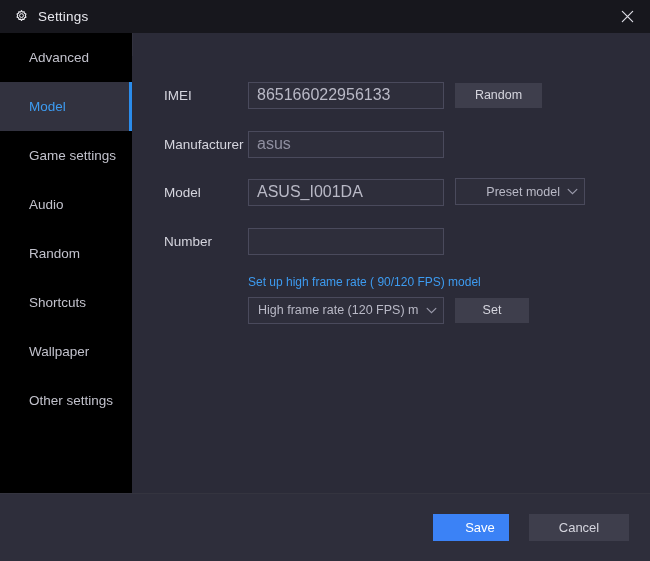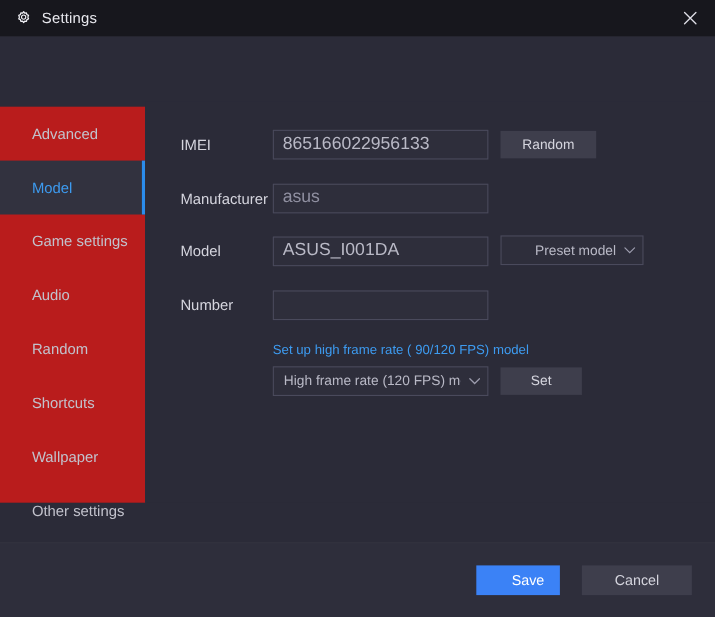--- a/index.html
+++ b/index.html
@@ -14,21 +14,20 @@
     overflow: hidden;
   }
   .window {
     position: relative;
     width: 650px;
     height: 561px;
     background: #2b2b38;
     box-sizing: border-box;
     display: flex;
     flex-direction: column;
-    gap: 36px;
   }
 
   
   .titlebar {
     height: 33px;
     min-height: 33px;
     background: #17171d;
     display: flex;
     align-items: center;
     padding: 0 0 0 14px;
@@ -65,25 +64,24 @@
     flex: 1;
     display: flex;
     position: relative;
     min-height: 0;
   }
 
   
   .sidebar {
     width: 132px;
     min-width: 132px;
-    background: #b91c1c;
+    background: #000000;
     position: relative;
     padding-top: 0px;
     box-sizing: border-box;
-    margin-top: 28px;
   }
   .sidebar-item {
     height: 49px;
     display: flex;
     align-items: center;
     padding-left: 29px;
     box-sizing: border-box;
     color: #c2c2cc;
     font-size: 13.5px;
     cursor: pointer;

